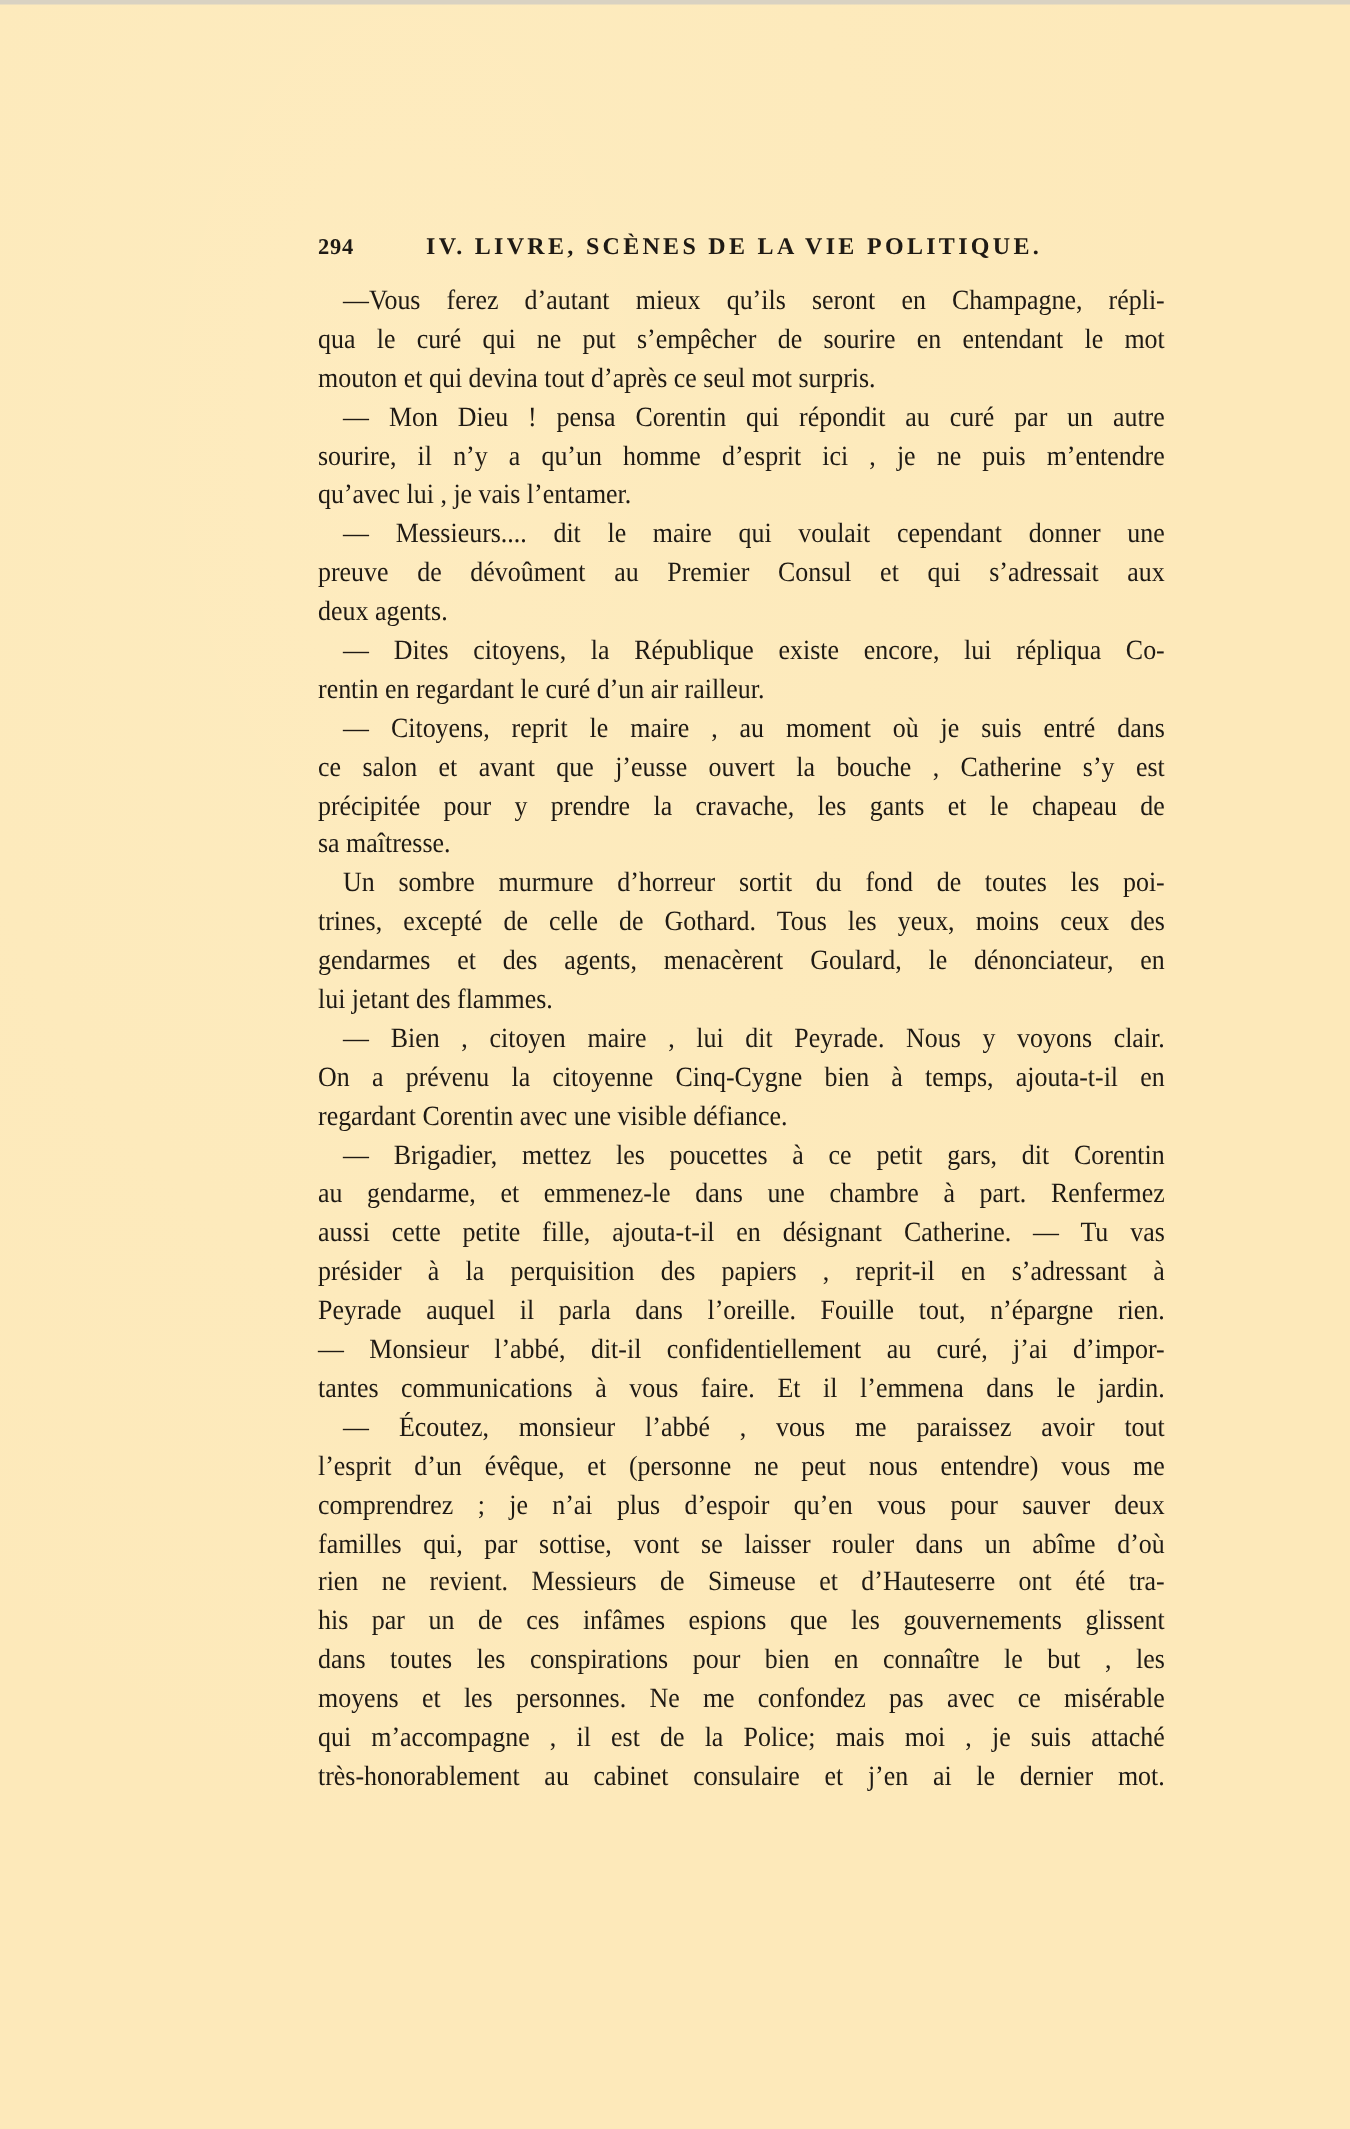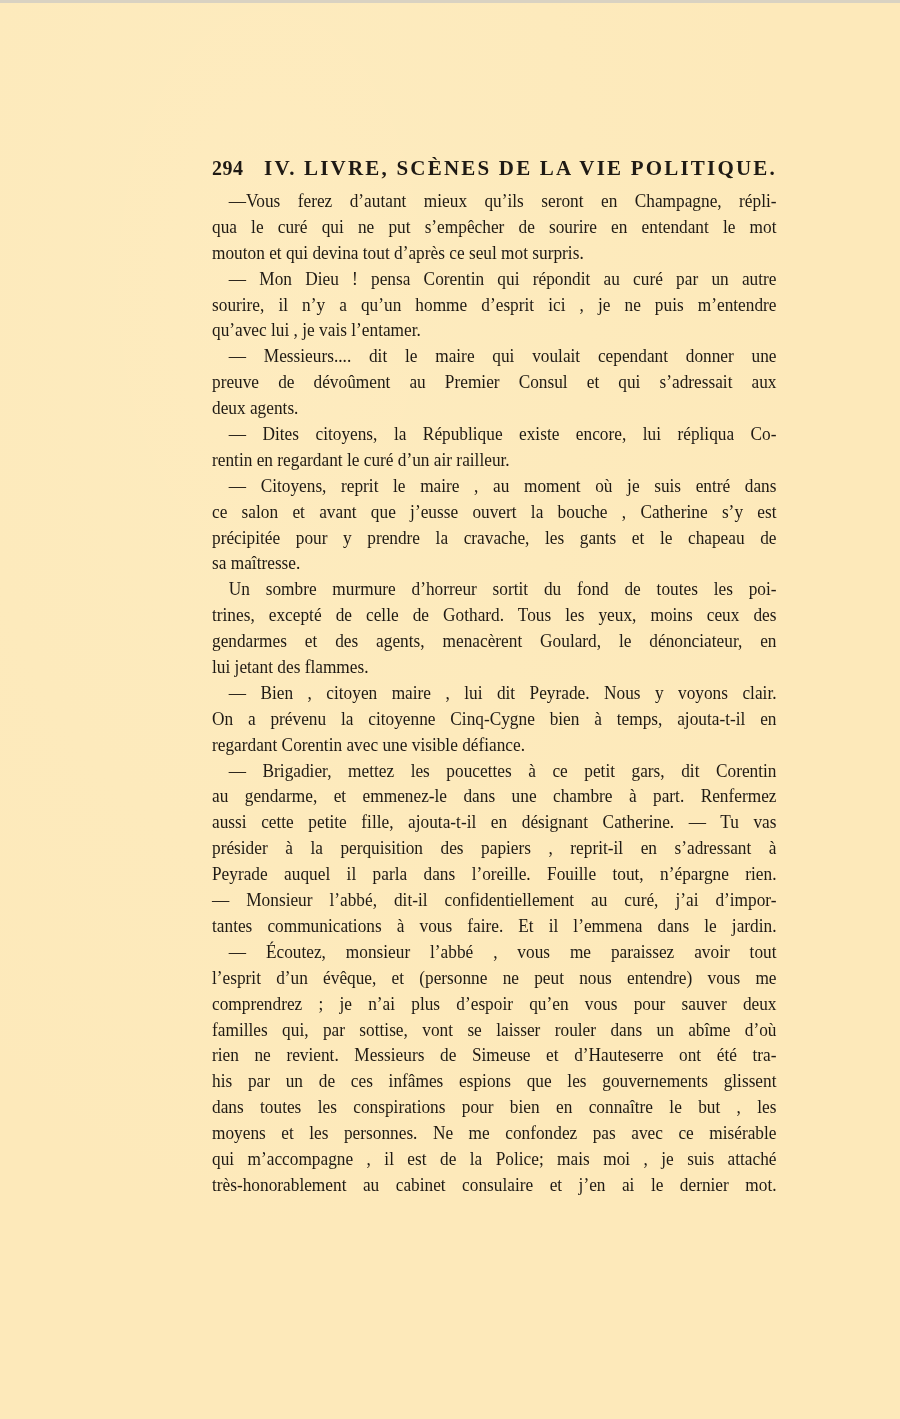--- a/index.html
+++ b/index.html
@@ -34,28 +34,28 @@
       left: 212px;
       top: 156px;
       width: 565px;
       height: 28px;
       display: flex;
       align-items: baseline;
     }
     .page-number {
       font-family: "Liberation Serif", serif;
       font-weight: bold;
-      font-size: 20px;
+      font-size: 15px;
       letter-spacing: 0.5px;
       width: 72px;
     }
     .head-title {
       font-family: "Liberation Serif", serif;
       font-weight: bold;
-      font-size: 21px;
+      font-size: 16px;
       letter-spacing: 2.2px;
       text-transform: uppercase;
       white-space: nowrap;
     }
     .text-block {
       position: absolute;
       left: 212px;
       top: 188px;
       width: 565px;
     }

